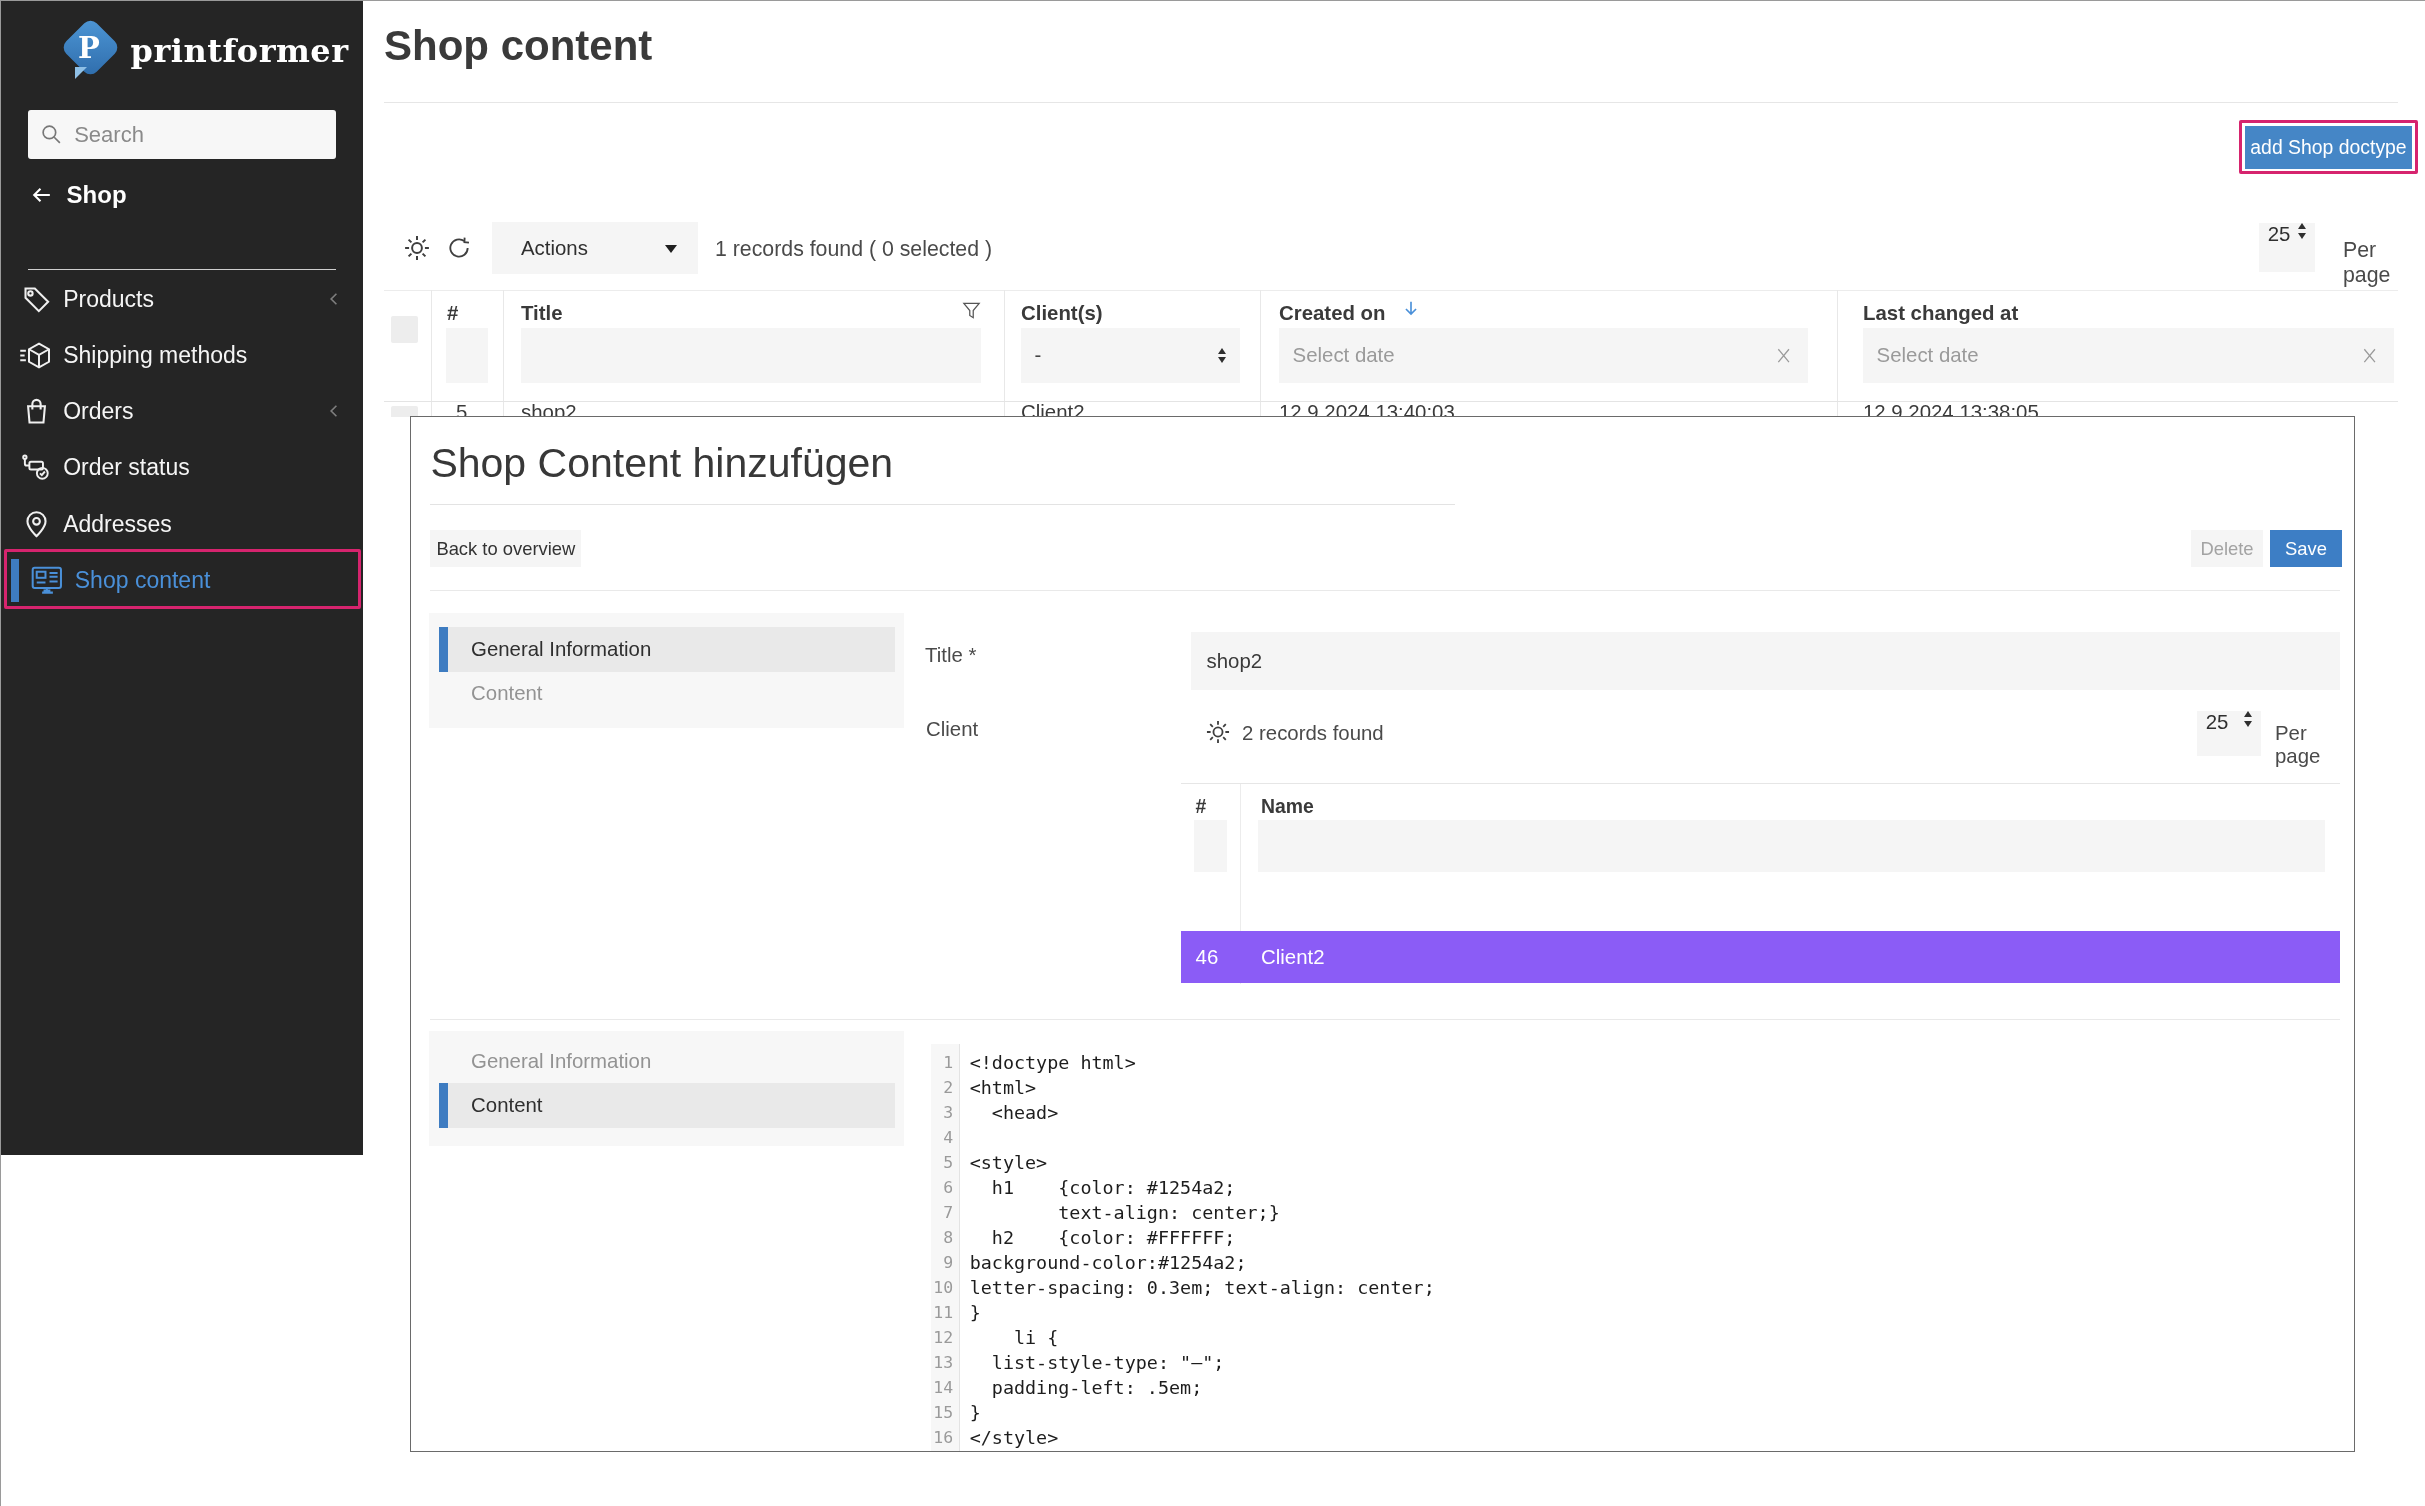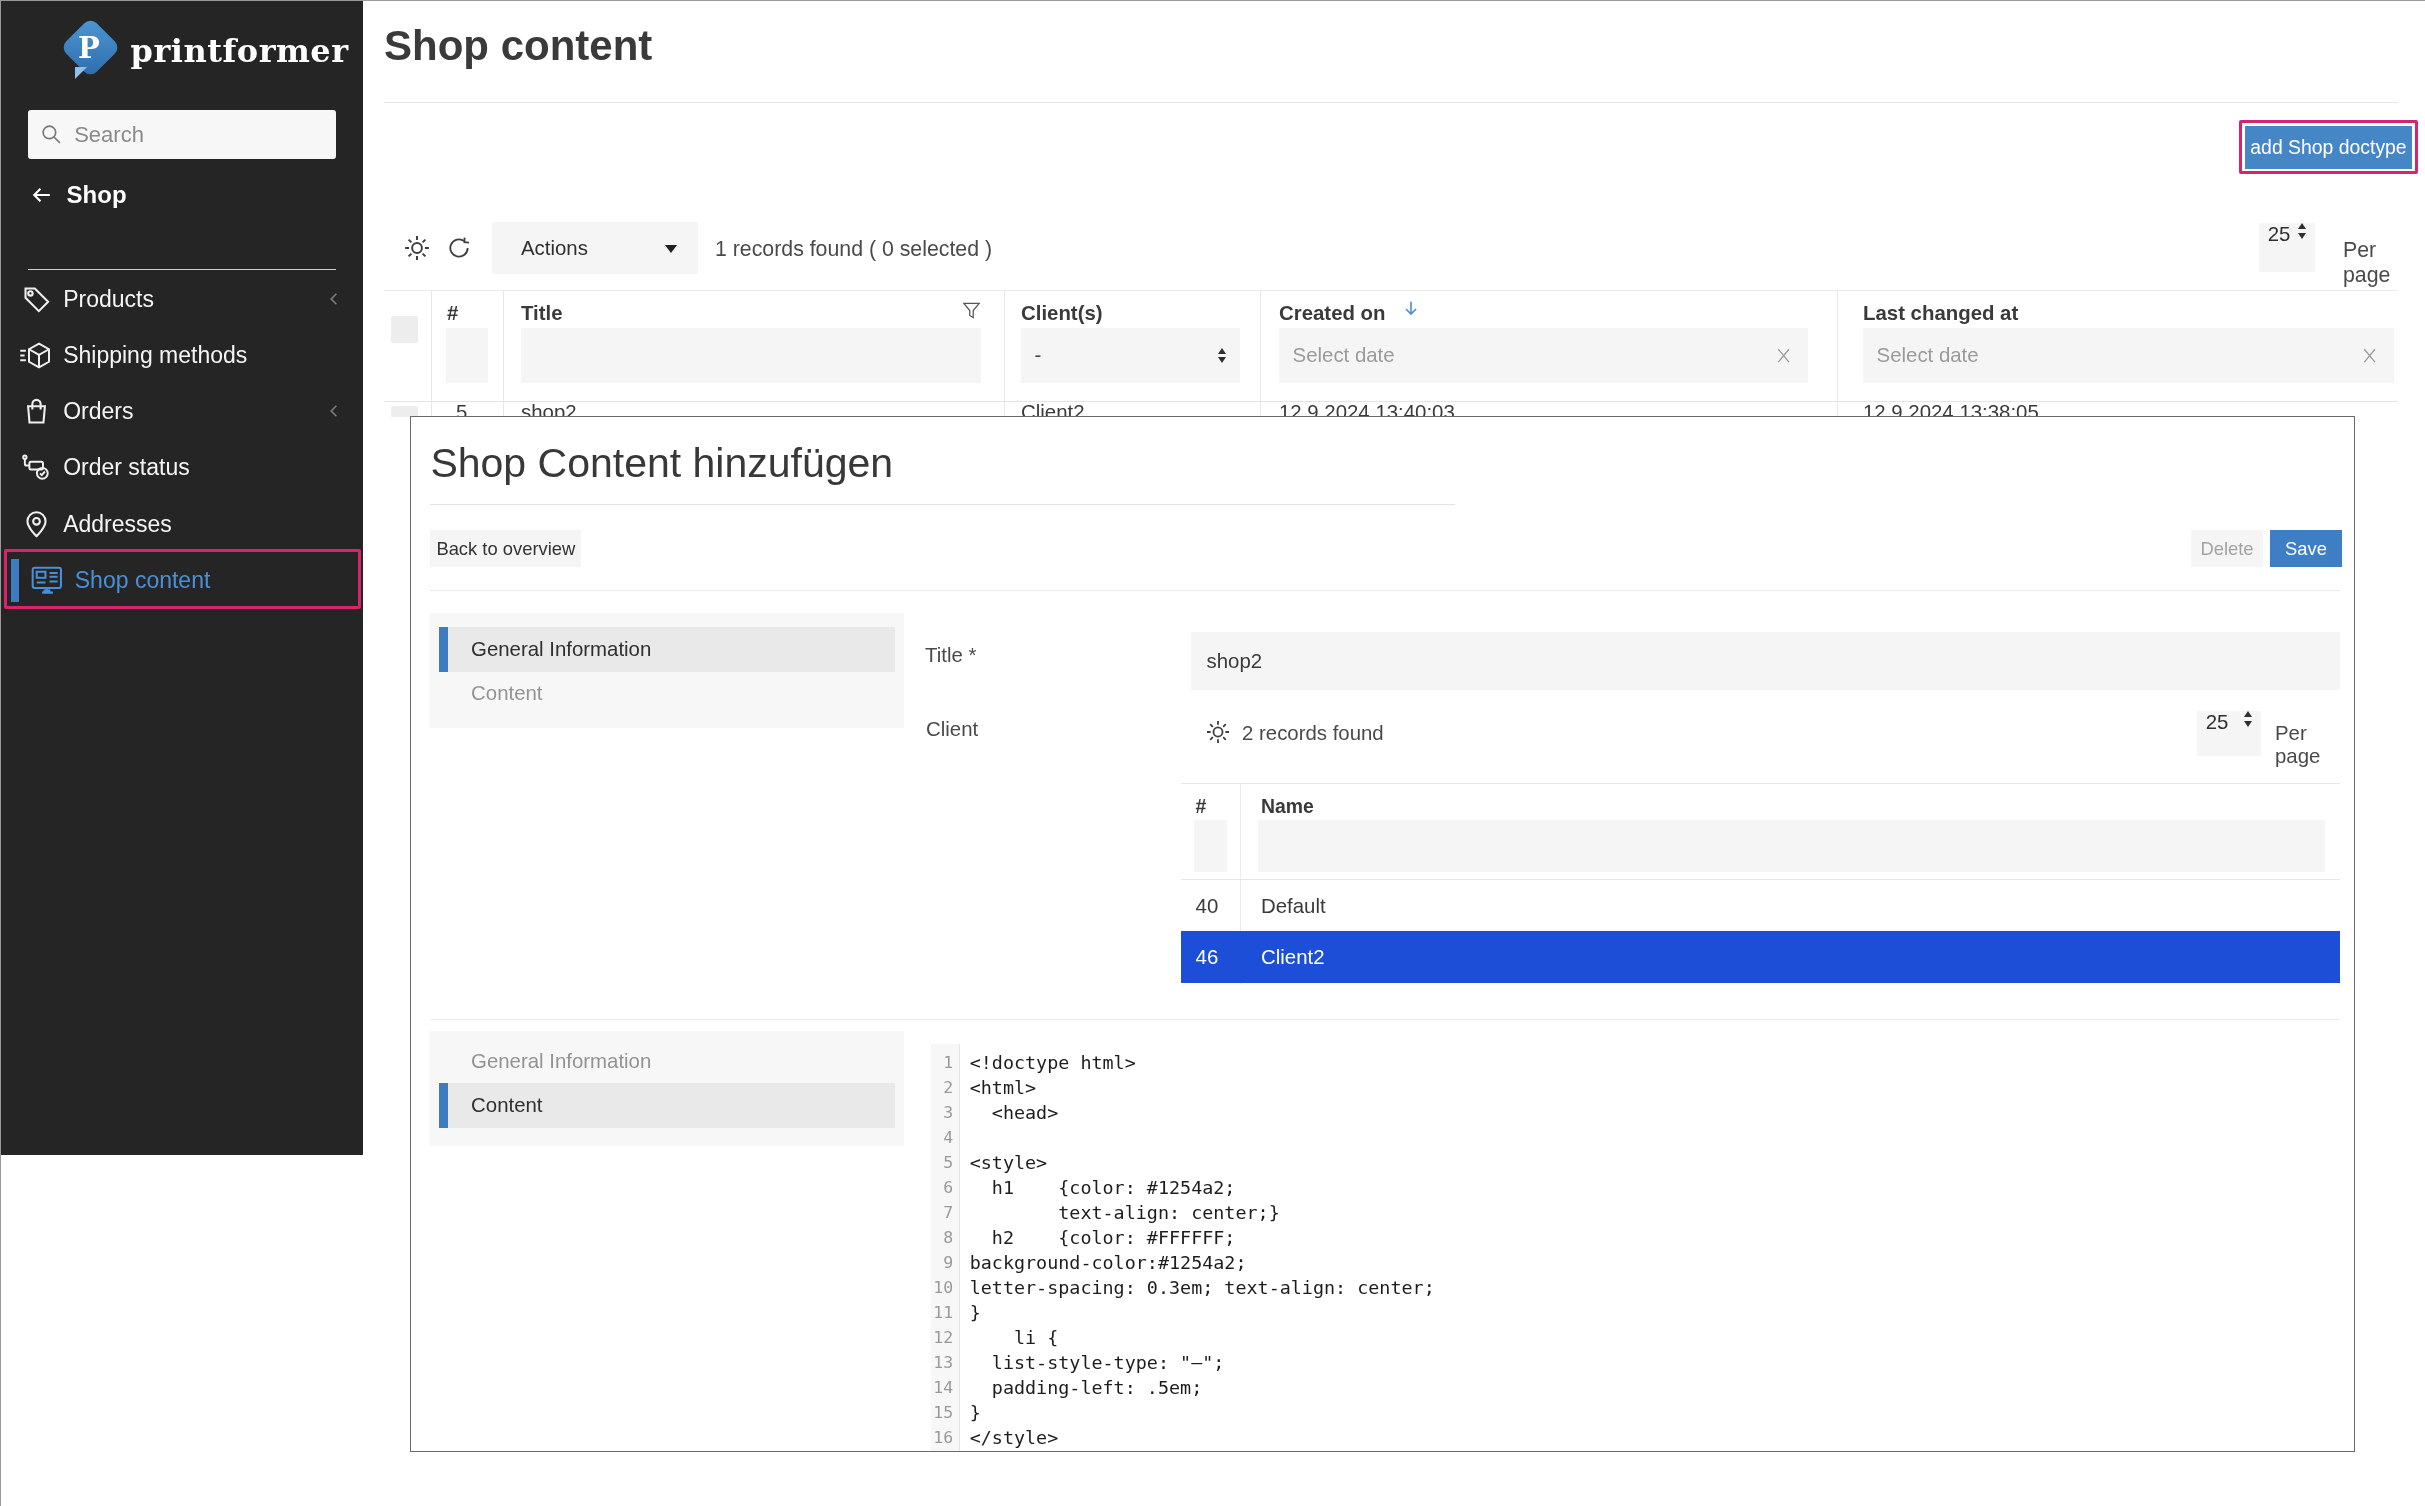--- a/index.html
+++ b/index.html
@@ -67,21 +67,21 @@
   .nav-item.off { color:#939393; }
   .form-label { position:absolute; font-size:20.4px; color:#4a4a4a; }
   .text-input { position:absolute; background:#f5f5f5; border:none; outline:none; font-size:20.4px; color:#3a3a3a; padding:0 15.5px; font-family:"Liberation Sans",sans-serif; }
   .ctable { position:absolute; left:770px; top:366px; width:1159px; height:200px; border-top:1px solid #e6e6e6; border-bottom:1px solid #e6e6e6; }
   .ctable .cvline { position:absolute; left:59px; top:0; width:1px; height:200px; background:#ececec; }
   .ctable .h { position:absolute; top:10.7px; font-size:19.4px; font-weight:700; color:#3a3a3a; }
   .ctable .cfbox { position:absolute; top:36px; height:52px; background:#f5f5f5; }
   .crow { position:absolute; left:0; width:1159px; height:52px; font-size:20.4px; color:#3a3a3a; cursor:pointer; }
   .crow .cid { position:absolute; left:14.6px; top:14.6px; }
   .crow .cname { position:absolute; left:80px; top:14.6px; }
-  .crow.sel { background:#1d4ed8; color:#fff; }
+  .crow.sel { background:#8b5cf6; color:#fff; }
   .crow.r1 { border-top:1px solid #e6e6e6; }
 
   
   .code-wrap { position:absolute; left:520px; top:627px; width:1409px; height:408px; }
   .gutter-bg { position:absolute; left:0; top:0; width:29px; height:408px; background:#f7f7f7; border-right:1px solid #e3e3e3; }
   .code-lines { position:absolute; left:0; top:5.8px; width:1409px; }
   .code-row { display:flex; height:25px; line-height:25px; }
   .code-row .ln { width:29px; flex:0 0 29px; text-align:right; padding-right:6.8px; font-size:16.5px; color:#9a9a9a; font-family:"DejaVu Sans Mono",monospace; }
   .code-row .code { white-space:pre; padding-left:9.7px; font-size:18.4px; color:#1d1d1d; font-family:"DejaVu Sans Mono",monospace; }
 </style>
@@ -317,24 +317,20 @@
         </span>
     </div>
     <div class="summary" style="left:1864px; top:305px; font-size:20.4px;">Per page</div>
 
     <div class="ctable">
       <div class="cvline"></div>
       <div class="h" style="left:14.6px;">#</div>
       <div class="h" style="left:80px;">Name</div>
       <div class="cfbox" style="left:12.6px; width:33px;"></div>
       <div class="cfbox" style="left:77px; width:1067px;"></div>
-      <div class="crow r1" style="top:95px;">
-        <span class="cid">40</span>
-        <span class="cname">Default</span>
-      </div>
       <div class="crow sel" style="top:147px;">
         <span class="cid">46</span>
         <span class="cname">Client2</span>
       </div>
     </div>
 
     <div class="hr" style="left:19.4px; top:602px; width:1910px; background:#e9e9e9;"></div>
 
     <div class="nav-panel" style="top:614px;">
       <div class="nav-item off" style="top:7.8px;">

